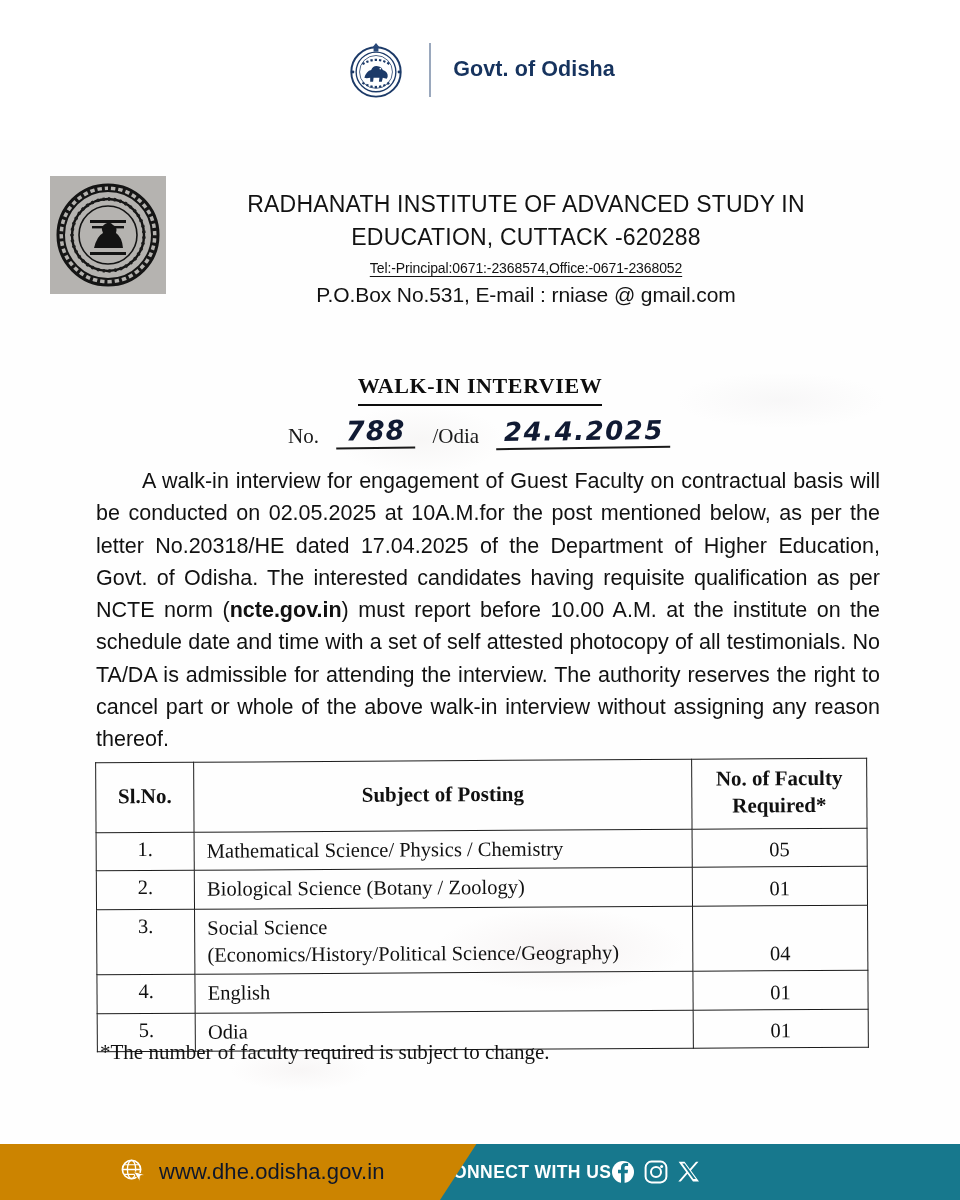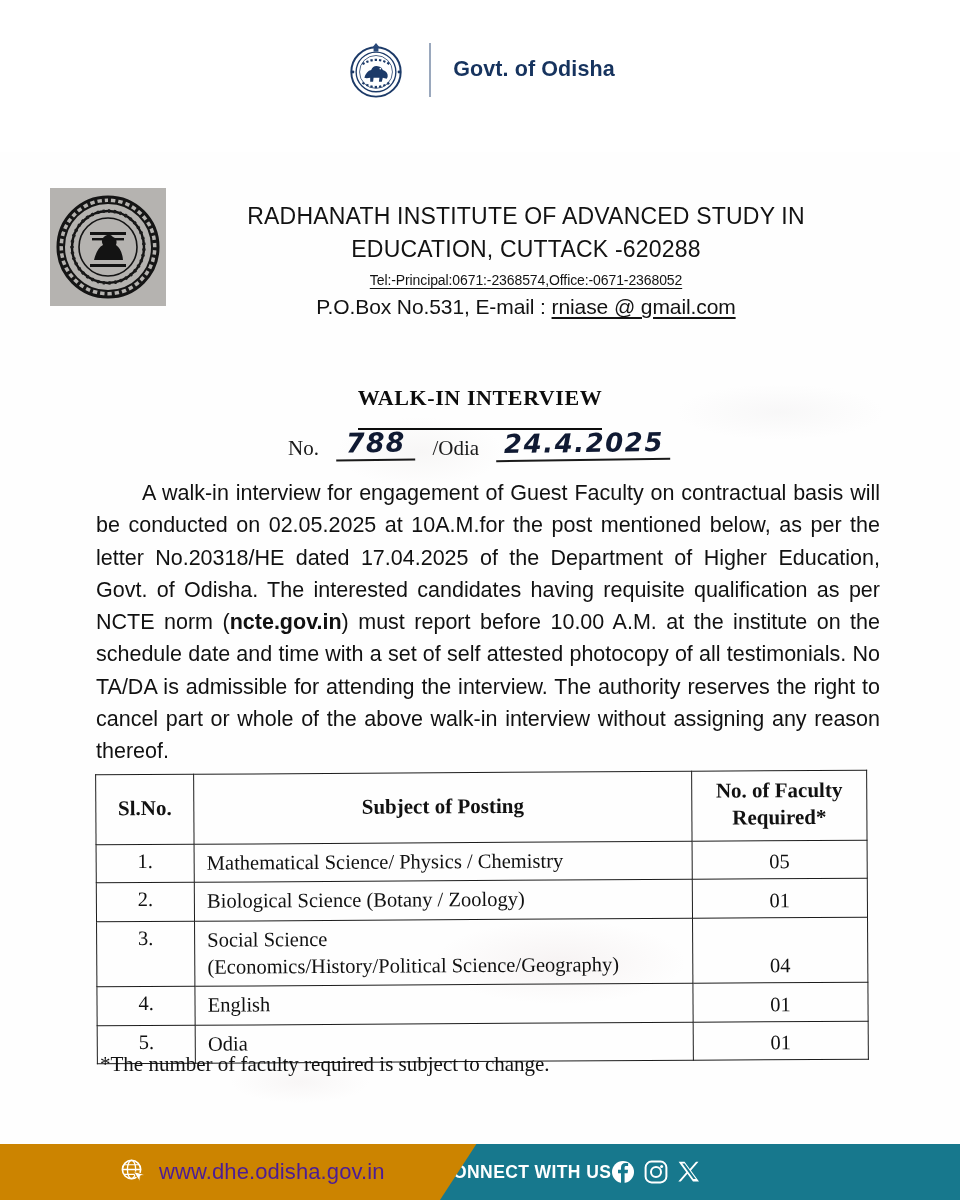--- a/index.html
+++ b/index.html
@@ -57,21 +57,21 @@
     font-size: 21.5px;
     line-height: 1.18;
     letter-spacing: 0.1px;
     color: #16335e;
     white-space: nowrap;
   }
 
   
   .scan-sheet {
     position: absolute;
-    top: 152px; left: 0;
+    top: 140px; left: 0;
     width: 960px;
     height: 1000px;
     background: #fefefe;
     overflow: hidden;
   }
   .scan-noise {
     position: absolute;
     inset: 0;
     pointer-events: none;
     background:
@@ -112,40 +112,39 @@
     letter-spacing: -0.1px;
     text-decoration: underline;
     text-underline-offset: 3px;
   }
   .inst-po {
     margin-top: 7px;
     font-size: 21px;
     letter-spacing: -0.1px;
   }
   .inst-po .email {
-    text-decoration: underline;
     text-underline-offset: 3px;
     margin-top: 24px;
   }
 
   
   .walkin-title {
     position: absolute;
     left: 0; top: 233px;
     width: 960px;
     text-align: center;
     font-family: "Liberation Serif", serif;
     font-weight: bold;
     font-size: 22px;
     letter-spacing: 0.6px;
     color: #0d0d0d;
   }
   .walkin-title span {
     border-bottom: 2.5px solid #0d0d0d;
-    padding-bottom: 18px;
+    padding-bottom: 6px;
   }
 
   
   .nodate-row {
     position: absolute;
     left: 0; top: 275px;
     width: 960px;
     display: flex;
     align-items: flex-end;
     justify-content: center;
@@ -271,21 +270,21 @@
   }
   .web-row {
     display: flex;
     align-items: center;
     gap: 14px;
     margin-left: 120px;
   }
   .web-url {
     font-family: "Liberation Sans", sans-serif;
     font-size: 22px;
-    color: #4c1d95;
+    color: #0f172a;
     letter-spacing: 0.1px;
     white-space: nowrap;
     text-align: center;
   }
   .connect-row {
     display: flex;
     align-items: center;
   }
   .connect-label {
     font-family: "Liberation Sans", sans-serif;

